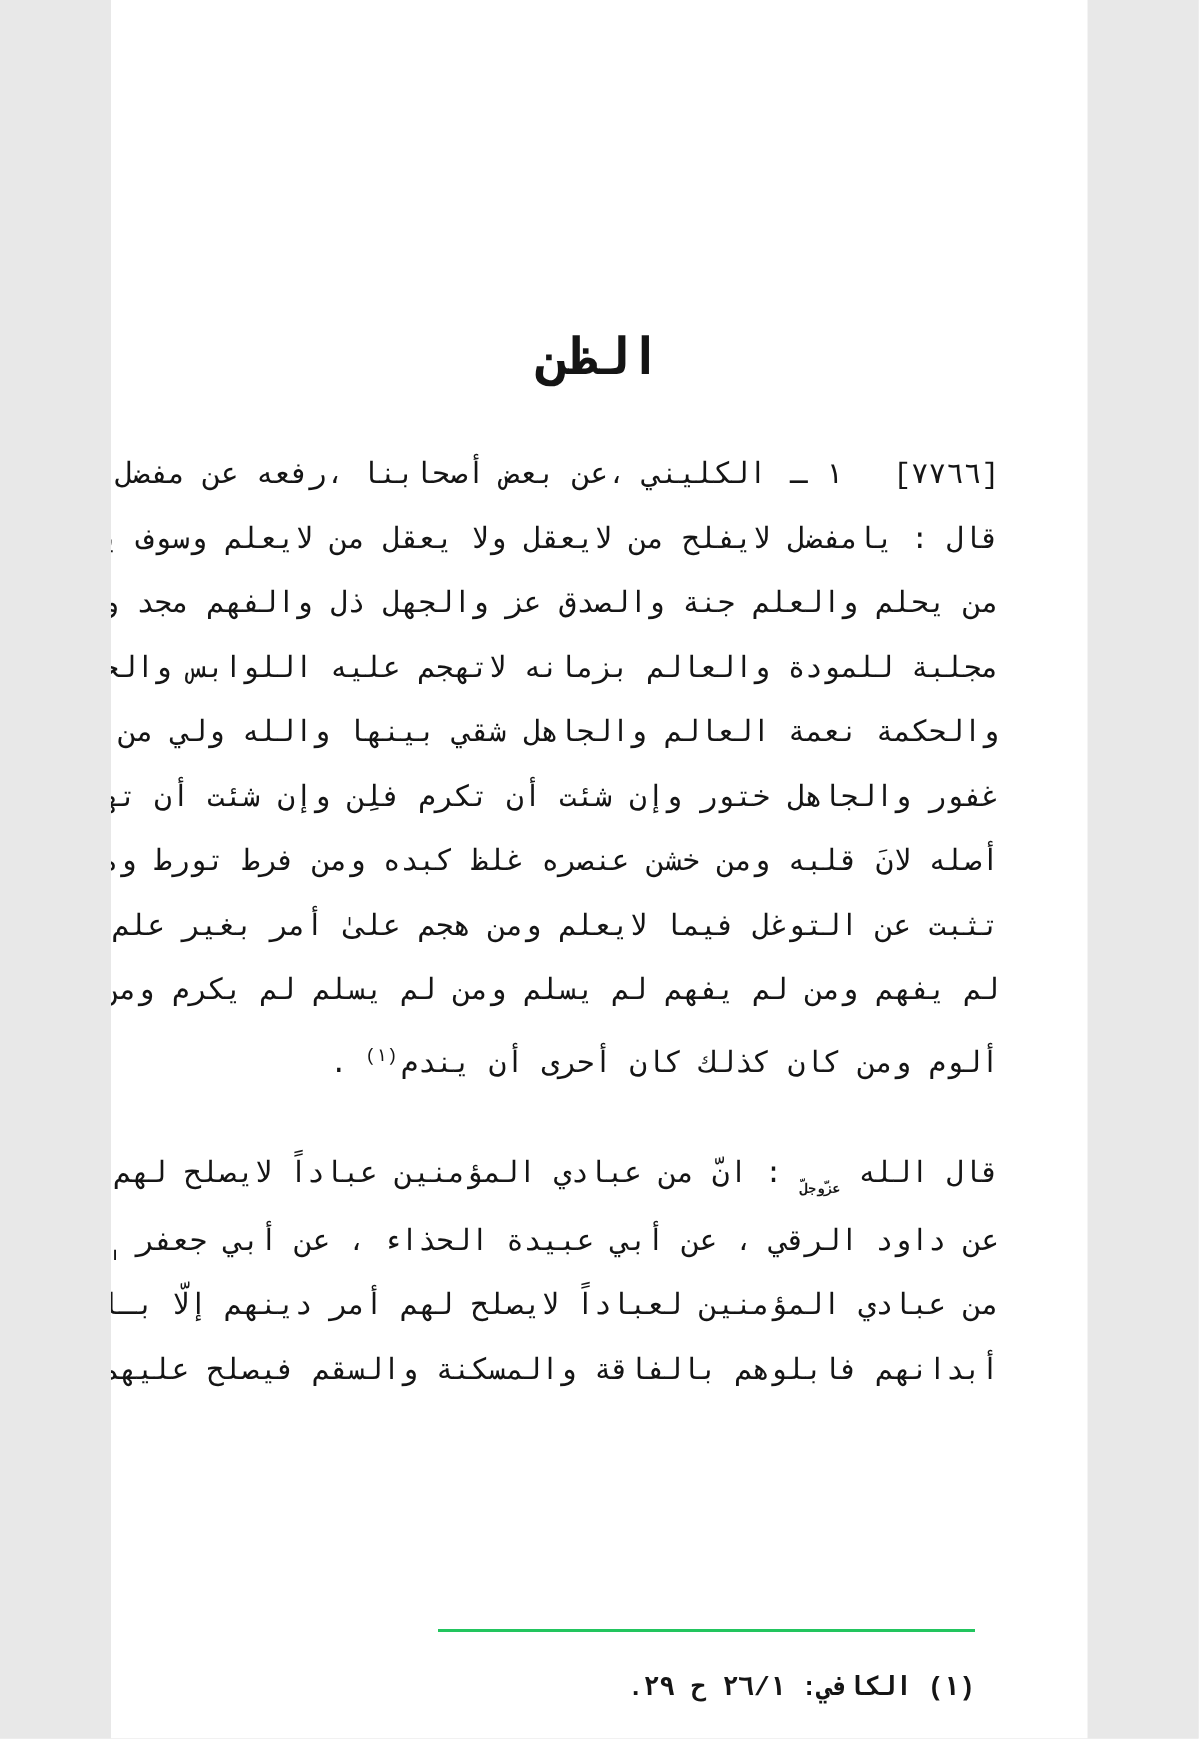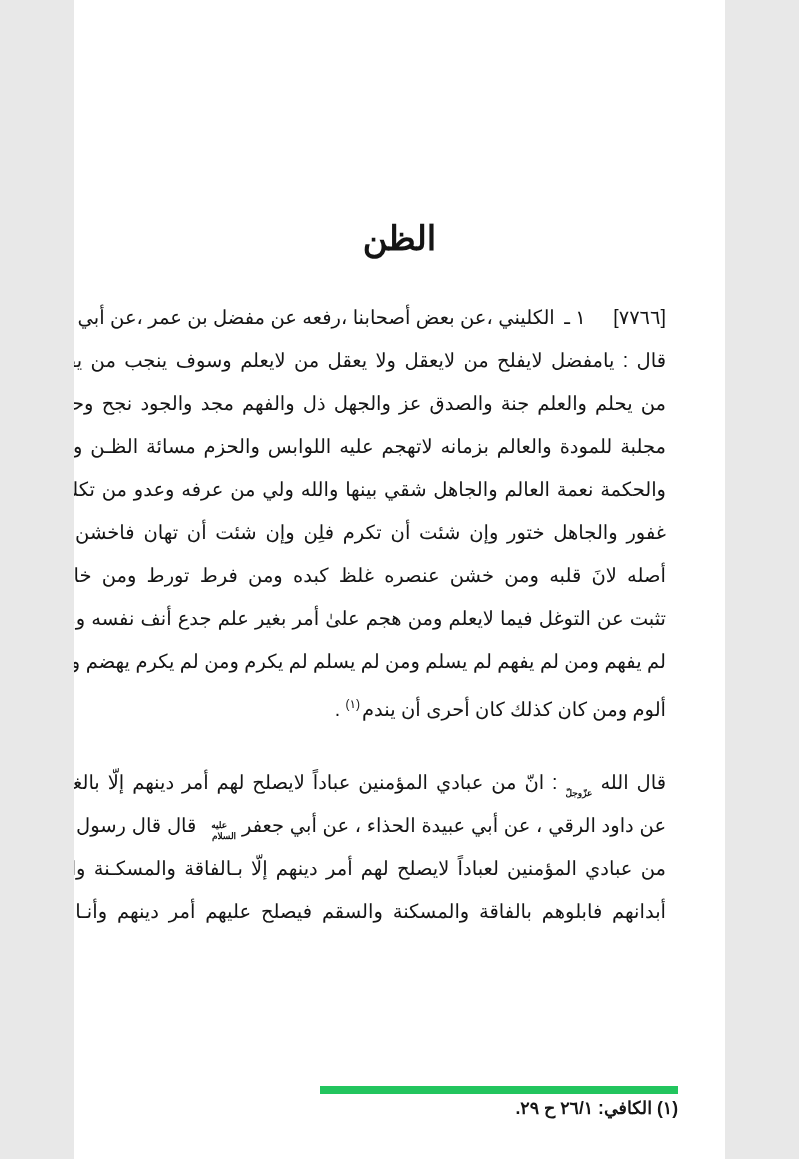--- a/index.html
+++ b/index.html
@@ -1,21 +1,21 @@
 <!DOCTYPE html>
 <html lang="ar"><head>
 <meta charset="utf-8">
 <style>
   html,body{margin:0;padding:0;background:#e8e8e8;}
   .page{
     position:relative;
     width:651px;height:1159px;
     margin:0 auto;
     background:#ffffff;
-    font-family:Liberation Sans, sans-serif;
+    font-family:Liberation Mono, monospace;
     color:#151515;
     overflow:hidden;
   }
   .title{
     position:absolute;
     top:218px;left:0;right:0;
     margin:0;
     text-align:center;
     font-size:34px;
     font-weight:bold;
@@ -56,24 +56,24 @@
   .hon-wide{max-width:40px;vertical-align:-10px;}
   .fnref{
     font-size:12px;
     vertical-align:super;
     margin-right:2px;
   }
   .hadith-2{margin-top:30px;}
   .footnote{
     position:absolute;
     top:1086px;
-    right:47px;
+    right:75px;
     width:358px;
-    border-top:8px solid #22c55e;
-    padding-top:4px;
+    border-top:2px solid #22c55e;
+    padding-top:27px;
     direction:rtl;
     text-align:right;
   }
   .fn-text{
     font-size:17.5px;
     font-weight:bold;
   }
 </style>
 </head>
 <body>

